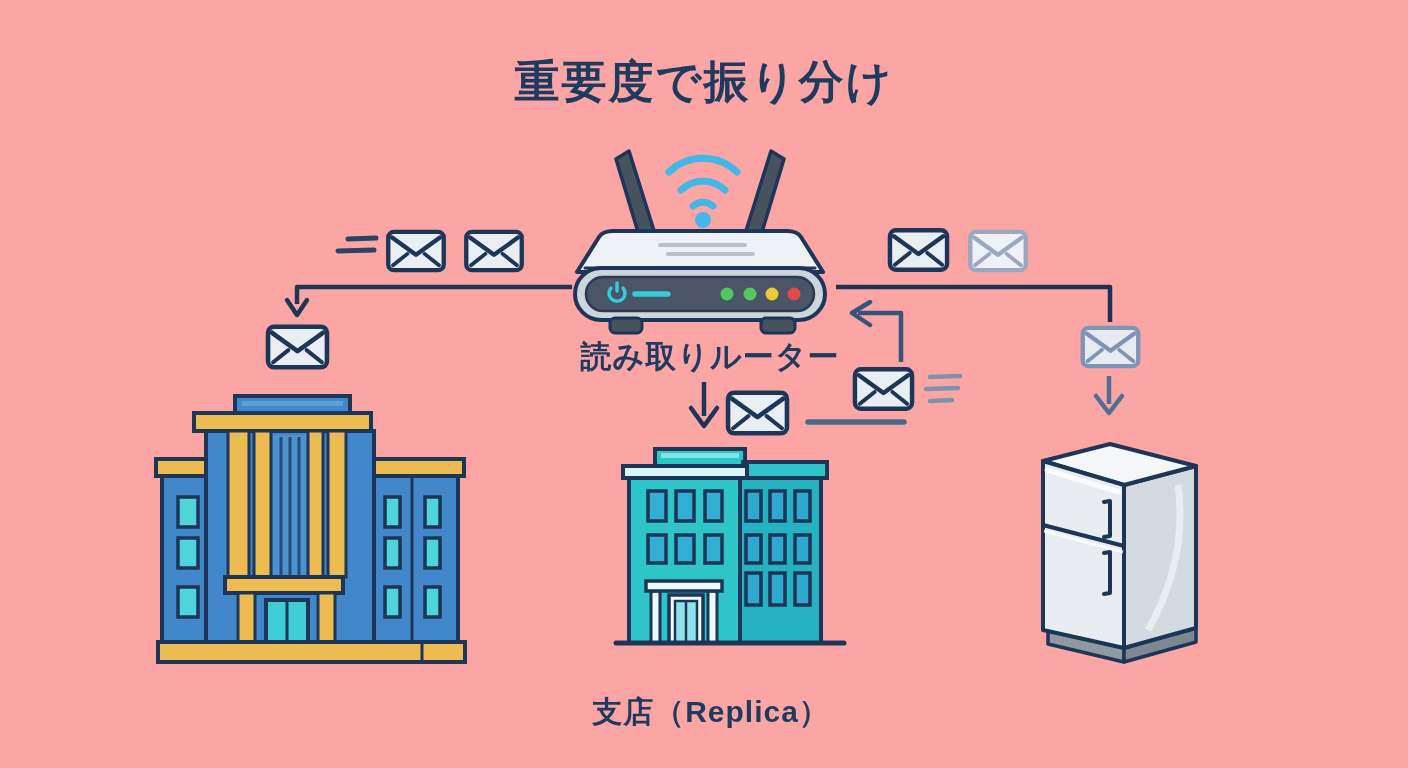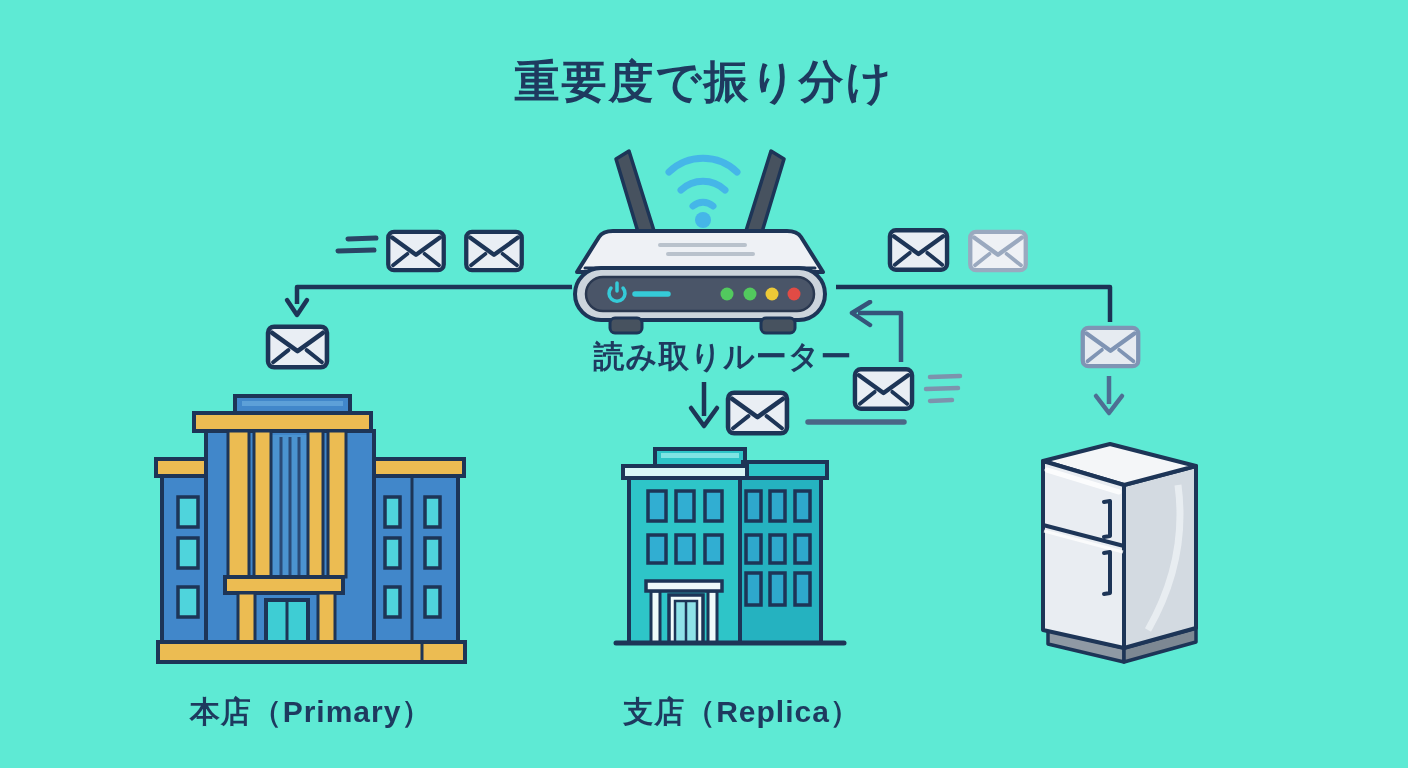--- a/index.html
+++ b/index.html
@@ -3,41 +3,41 @@
 <meta charset="utf-8">
 <style>
   html,body{margin:0;padding:0;}
   body{
     font-family:"Liberation Sans","DejaVu Sans",sans-serif;
     background:#e9e9e9;
   }
   .canvas{
     position:relative;
     width:1408px;height:768px;
-    background:#5eead4;
+    background:#fca5a5;
     overflow:hidden;
   }
   .abs{position:absolute;}
   .title{
     position:absolute;left:0;top:52px;width:1408px;
     text-align:center;
     font-size:45px;font-weight:800;
     color:#1e3a5f;
     letter-spacing:2px;
     margin:0;
   }
   .node-label{
     position:absolute;
     text-align:center;
     font-size:30px;font-weight:700;
     color:#1e3a5f;
     letter-spacing:1px;
   }
   .router-label{
-    position:absolute;left:563px;top:336px;width:320px;
+    position:absolute;left:550px;top:336px;width:320px;
     text-align:center;
     font-size:31px;font-weight:800;
     color:#1e3a5f;
     letter-spacing:1px;
   }
 </style>
 </head>
 <body>
 
 <div class="canvas">
@@ -270,16 +270,15 @@
     <polygon points="15,21 96,45 96,208 15,190" fill="#e9edf2" stroke="#1d3557" stroke-width="4" stroke-linejoin="round"></polygon>
     <path d="M19 30 L91 52" stroke="#ffffff" stroke-width="5" opacity="0.85" stroke-linecap="round"></path>
 
     <path d="M15 85 L96 106" stroke="#1d3557" stroke-width="4"></path>
     <path d="M16 91 L95 112" stroke="#ffffff" stroke-width="3" opacity="0.8"></path>
 
     <path d="M76 62 L82 61 L82 96 L76 97" fill="none" stroke="#1d3557" stroke-width="4" stroke-linecap="round" stroke-linejoin="round"></path>
     <path d="M76 113 L82 112 L82 153 L76 154" fill="none" stroke="#1d3557" stroke-width="4" stroke-linecap="round" stroke-linejoin="round"></path>
   </svg>
 
-  <div class="node-label" style="left:161px;top:692px;width:300px">本店（Primary）</div>
-  <div class="node-label" style="left:592px;top:692px;width:300px">支店（Replica）</div>
+  <div class="node-label" style="left:561px;top:692px;width:300px">支店（Replica）</div>
 
 </div>
 
 </body></html>

